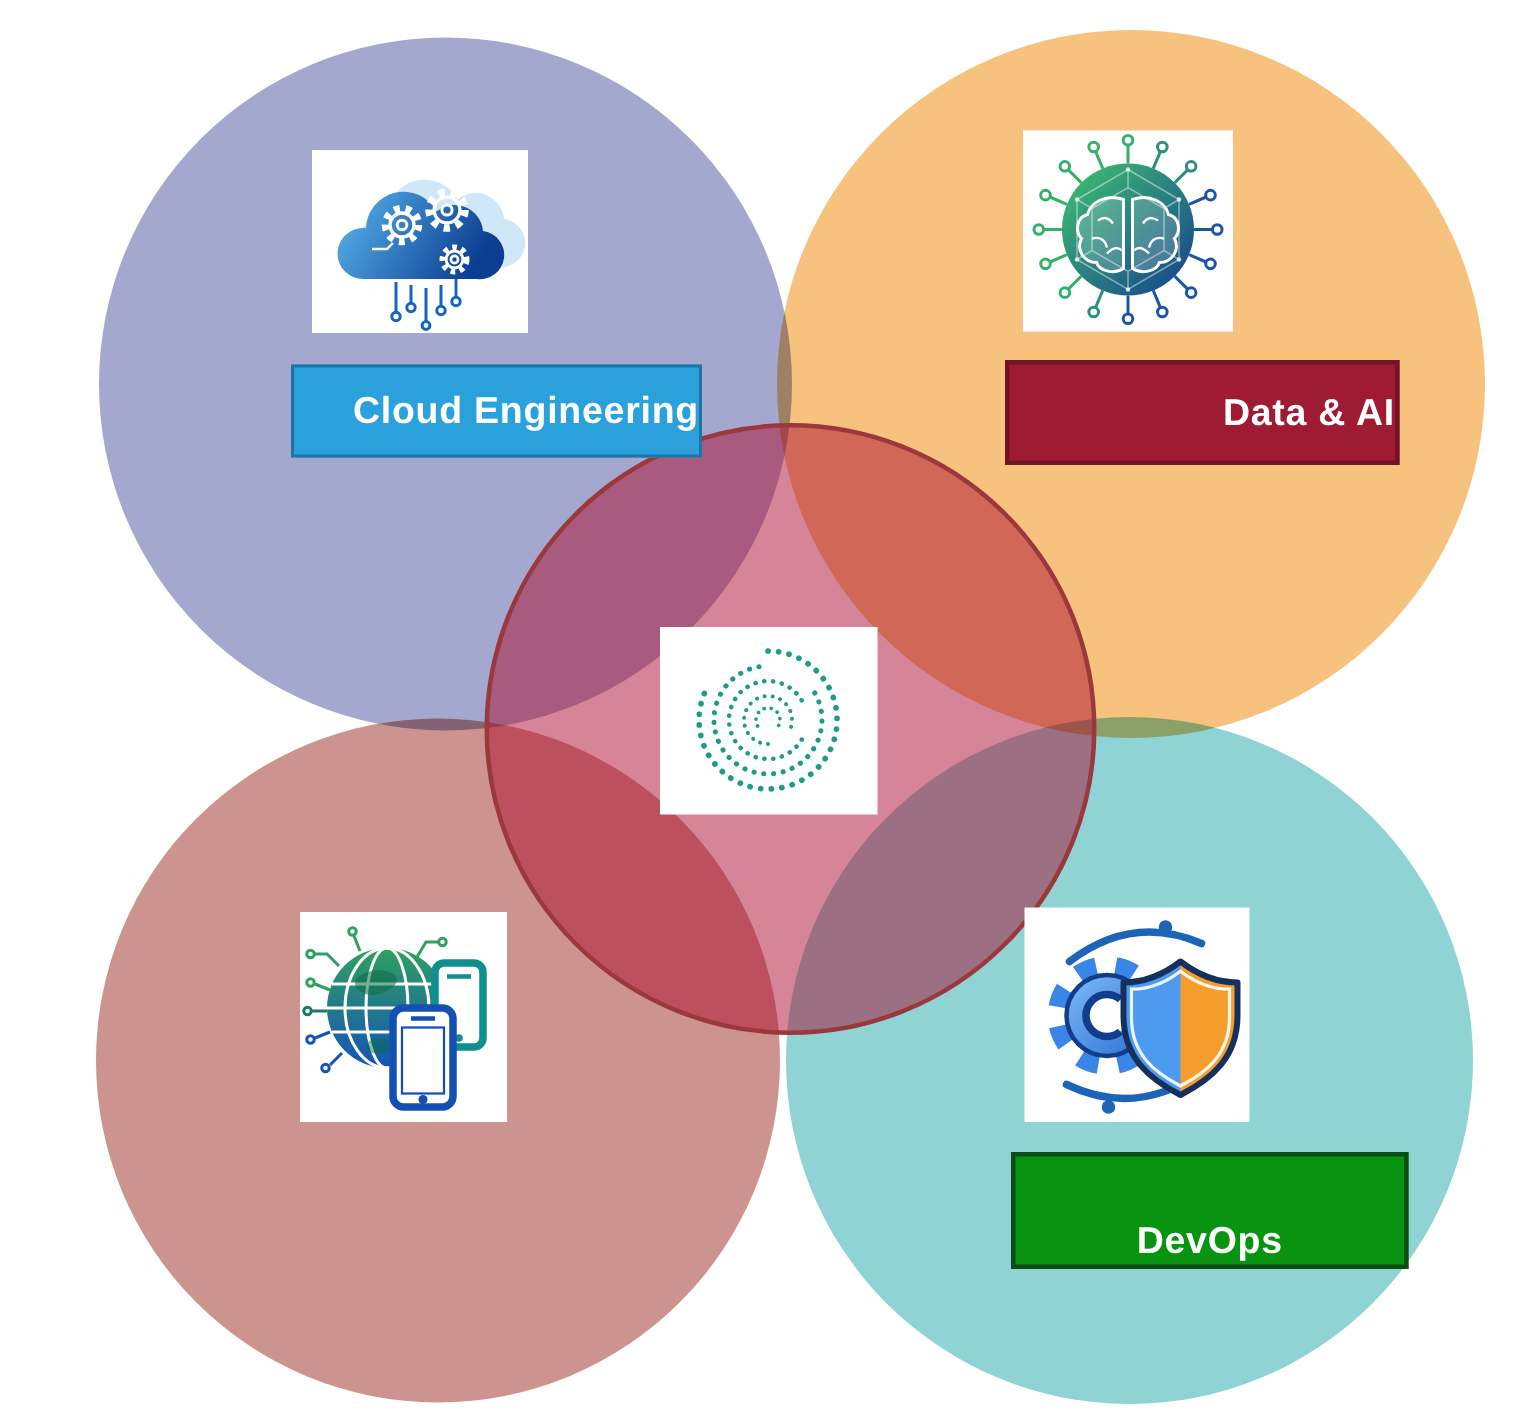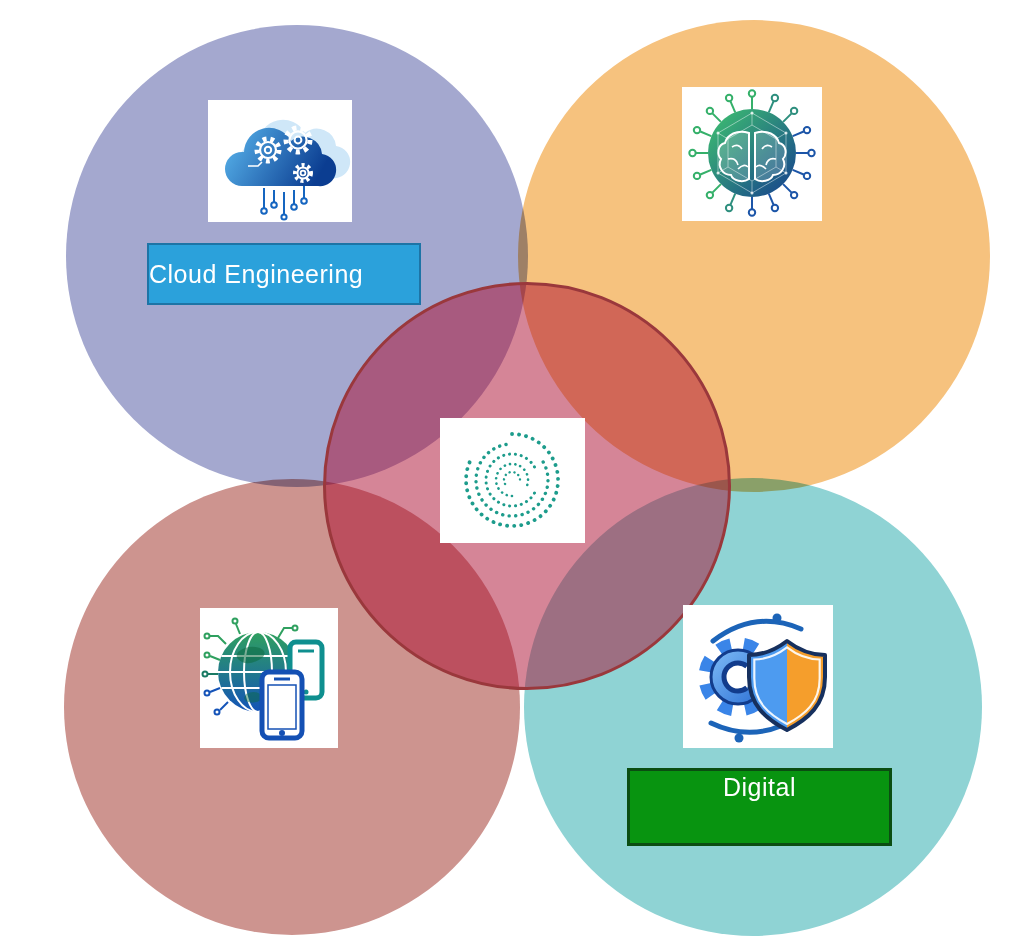--- a/index.html
+++ b/index.html
@@ -19,22 +19,22 @@
   .icon-card{
     position:absolute;background:#ffffff;display:flex;
     align-items:center;justify-content:center;
   }
   .card-cloud{left:208px;top:100px;width:144px;height:122px;}
   .card-brain{left:682px;top:87px;width:140px;height:134px;}
   .card-globe{left:200px;top:608px;width:138px;height:140px;}
   .card-gear{left:683px;top:605px;width:150px;height:143px;}
   .card-spiral{left:440px;top:418px;width:145px;height:125px;}
   .label{
-    position:absolute;display:flex;align-items:center;justify-content:flex-start;
-    color:#ffffff;font-weight:normal;text-align:center;font-size:25px;letter-spacing:0.5px;
+    position:absolute;display:flex;align-items:center;justify-content:flex-end;
+    color:#ffffff;font-weight:bold;text-align:center;font-size:25px;letter-spacing:0.5px;margin-left:47px;
   }
   .label-cloud{left:147px;top:243px;width:270px;height:58px;background:#2BA1DB;border:2px solid #1D74A6;}
   .label-data{left:623px;top:240px;width:257px;height:64px;background:#9E1B33;border:3px solid #701426;}
   .label-digital{left:145px;top:770px;width:257px;height:58px;background:#0D41E3;border:3px solid #0A2C9E;}
   .label-devops{left:627px;top:768px;width:259px;height:72px;background:#089410;border:3px solid #0B4D12;
     flex-direction:column;line-height:32px;}
 </style>
 </head>
 <body>
 
@@ -247,17 +247,20 @@
       <path d="M104,36 c13,10 27,14 38,14 l0,22 c0,28 -17,42 -38,53 c-21,-11 -38,-25 -38,-53 l0,-22 c11,0 25,-4 38,-14 z" fill="#4D9BF0"></path>
       <rect x="104" y="30" width="45" height="100" fill="#F59E2C" clip-path="url(#gshield)"></rect>
       <path d="M104,36 c13,10 27,14 38,14 l0,22 c0,28 -17,42 -38,53 c-21,-11 -38,-25 -38,-53 l0,-22 c11,0 25,-4 38,-14 z" fill="none" stroke="#16305E" stroke-width="4" stroke-linejoin="round"></path>
       <path d="M104,36 c13,10 27,14 38,14 l0,22 c0,28 -17,42 -38,53 c-21,-11 -38,-25 -38,-53 l0,-22 c11,0 25,-4 38,-14 z" fill="none" stroke="#ffffff" stroke-width="2.5" opacity="0.9" transform="translate(104,82) scale(0.86) translate(-104,-82)"></path>
     </svg>
   </div>
 
   <div class="label label-cloud">
     <span>Cloud Engineering</span>
   </div>
+  <div class="label label-data">
+    <span>Data &amp; AI</span>
+  </div>
   <div class="label label-devops">
-    <span>Digital</span>
+    <span>DevOps</span>
   </div>
 
 </div>
 
 </body></html>

